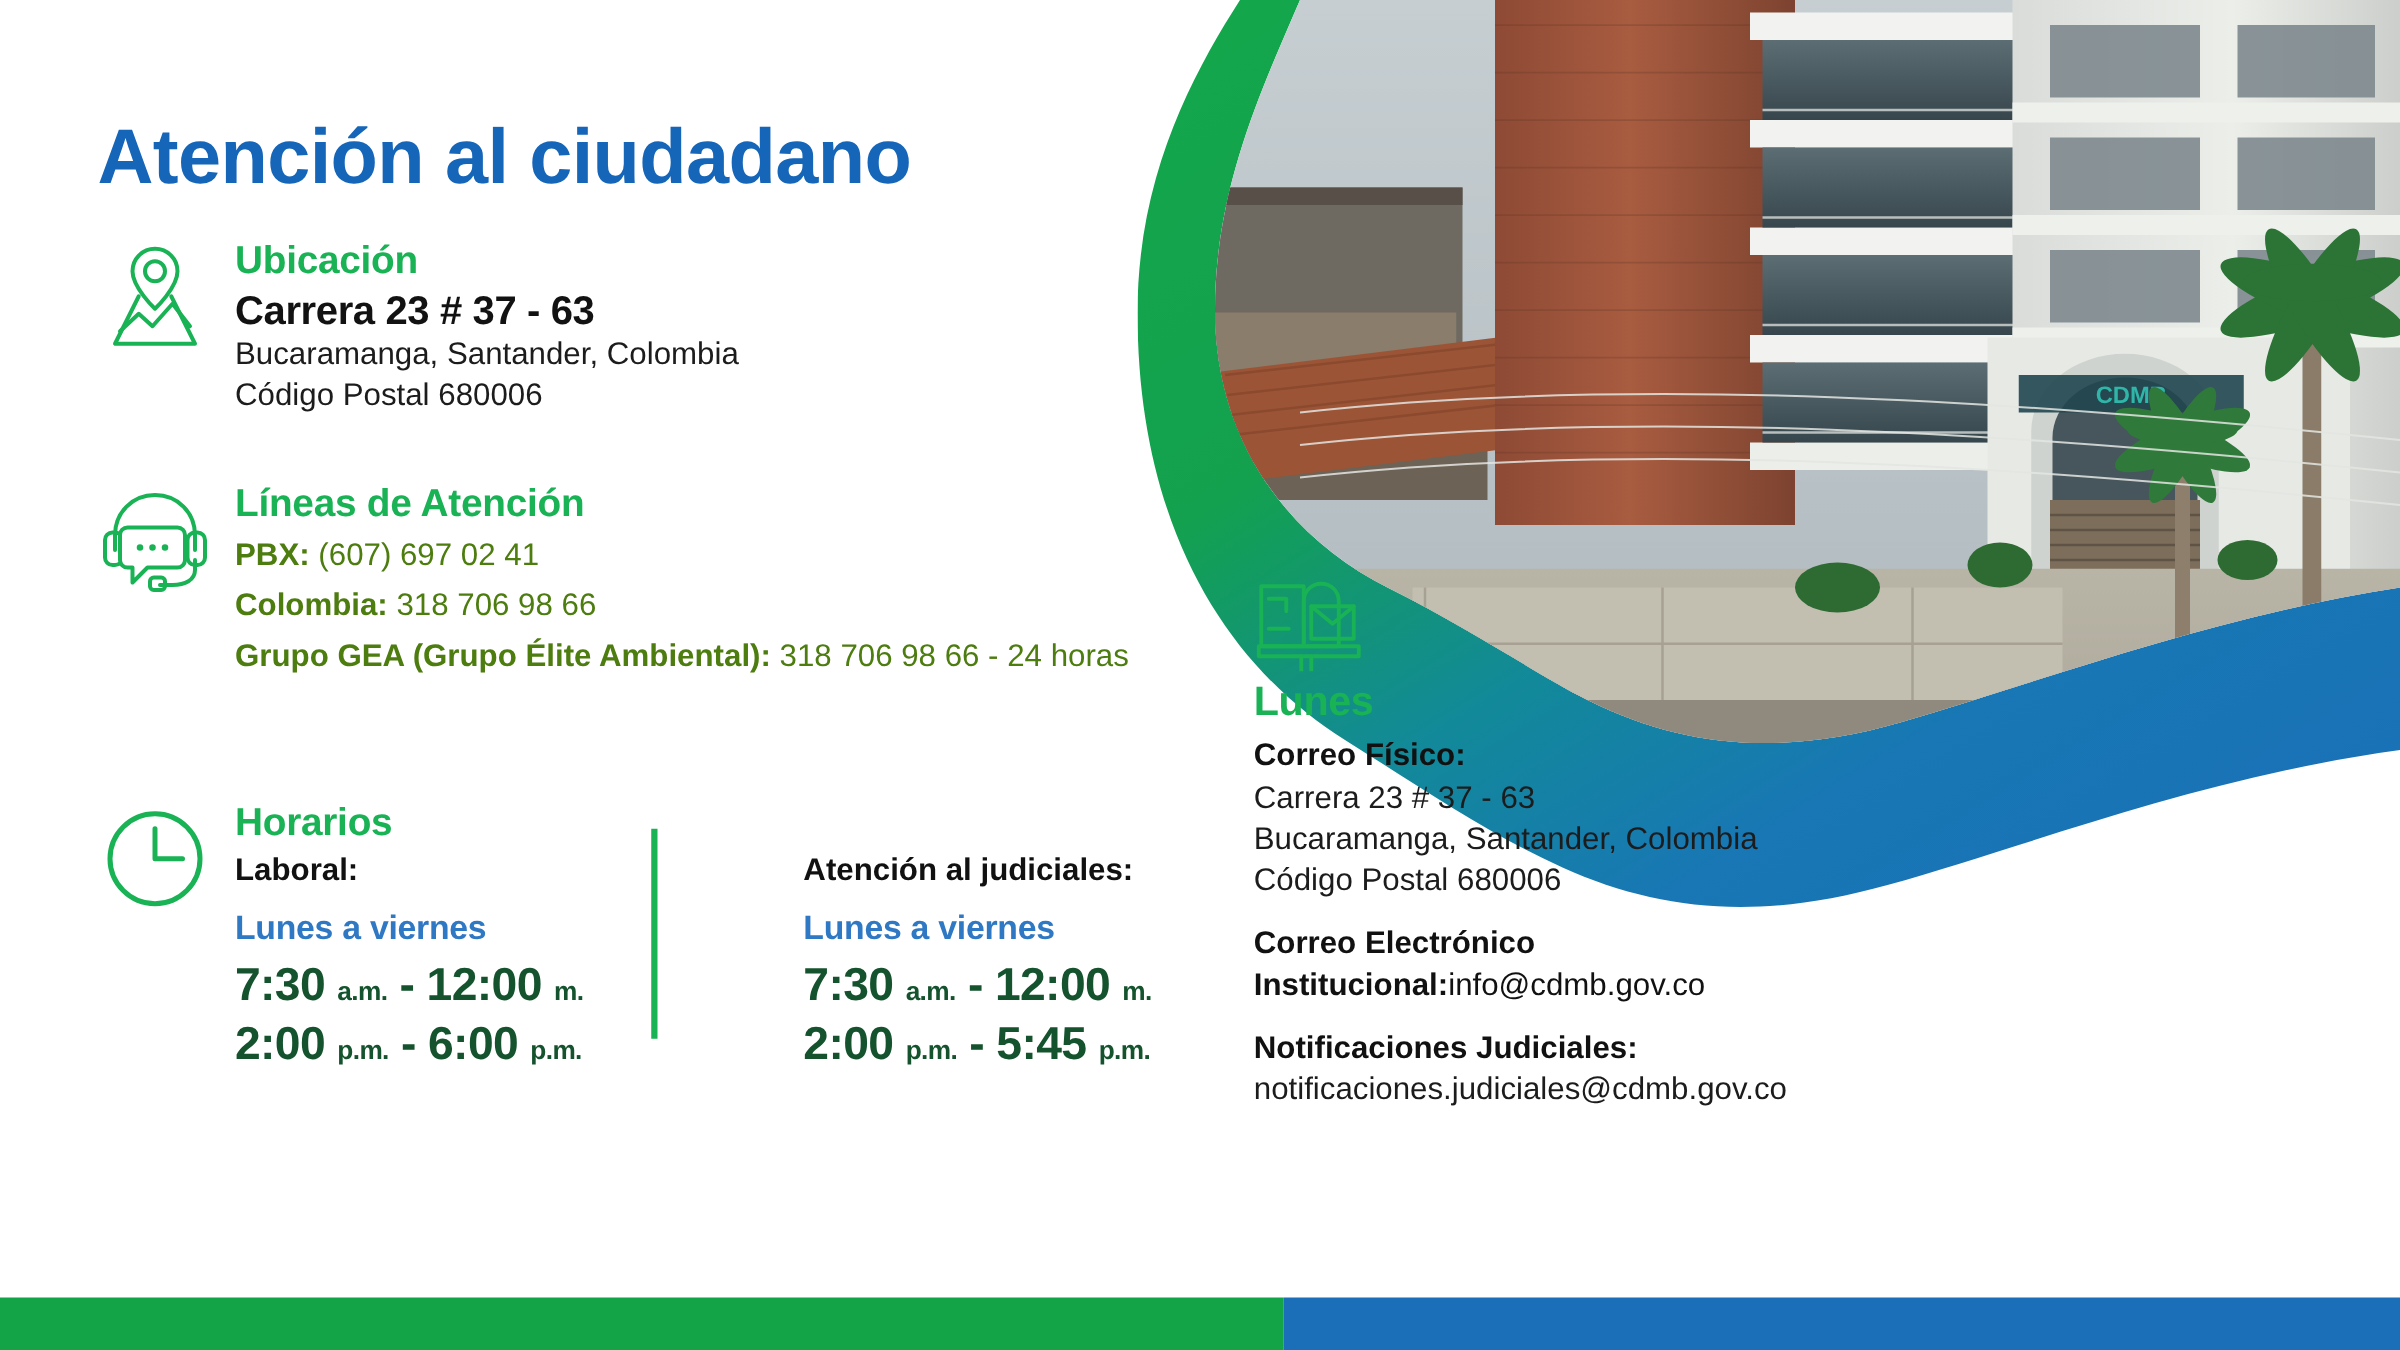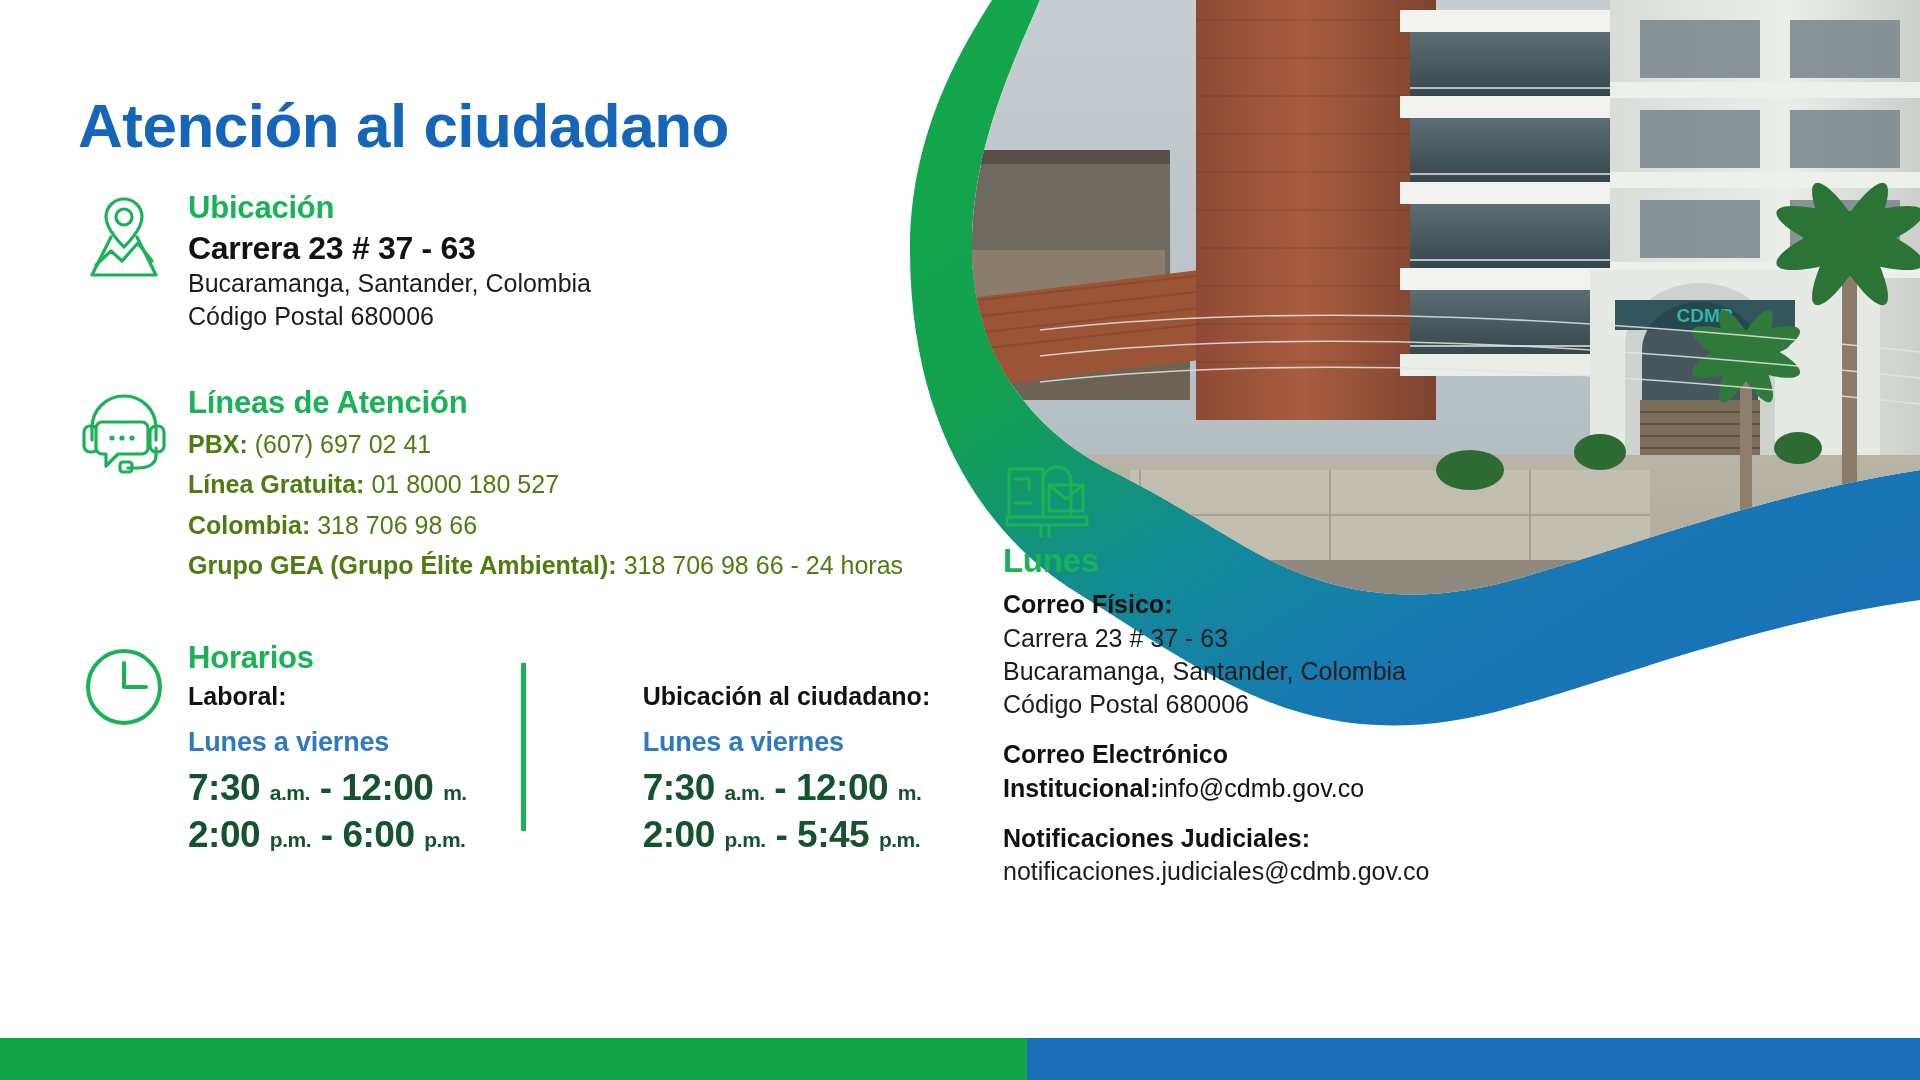--- a/index.html
+++ b/index.html
@@ -322,24 +322,20 @@
           <circle cx="34" cy="52" r="2.6" fill="#19b254" stroke="none"></circle>
           <circle cx="44" cy="52" r="2.6" fill="#19b254" stroke="none"></circle>
           <circle cx="54" cy="52" r="2.6" fill="#19b254" stroke="none"></circle>
         </svg>
       </div>
       <div class="blk-body">
         <div class="sec-head">Líneas de Atención</div>
         <div class="ln">
           <b>PBX:</b>
           <span>(607) 697 02 41</span>
-        </div>
-        <div class="ln">
-          <b>Línea Gratuita:</b>
-          <span>01 8000 180 527</span>
         </div>
         <div class="ln">
           <b>Colombia:</b>
           <span>318 706 98 66</span>
         </div>
         <div class="ln">
           <b>Grupo GEA (Grupo Élite Ambiental):</b>
           <span>318 706 98 66 - 24 horas</span>
         </div>
       </div>
@@ -370,21 +366,21 @@
             <div class="hor-time">
               <span>2:00</span>
               <span class="mer">p.m.</span>
               <span class="dash">-</span>
               <span>6:00</span>
               <span class="mer">p.m.</span>
             </div>
           </div>
 
           <div class="hor-col second">
-            <div class="hor-title">Ubicación al ciudadano:</div>
+            <div class="hor-title">Atención al judiciales:</div>
             <div class="hor-days">Lunes a viernes</div>
             <div class="hor-time">
               <span>7:30</span>
               <span class="mer">a.m.</span>
               <span class="dash">-</span>
               <span>12:00</span>
               <span class="mer">m.</span>
             </div>
             <div class="hor-time">
               <span>2:00</span>

